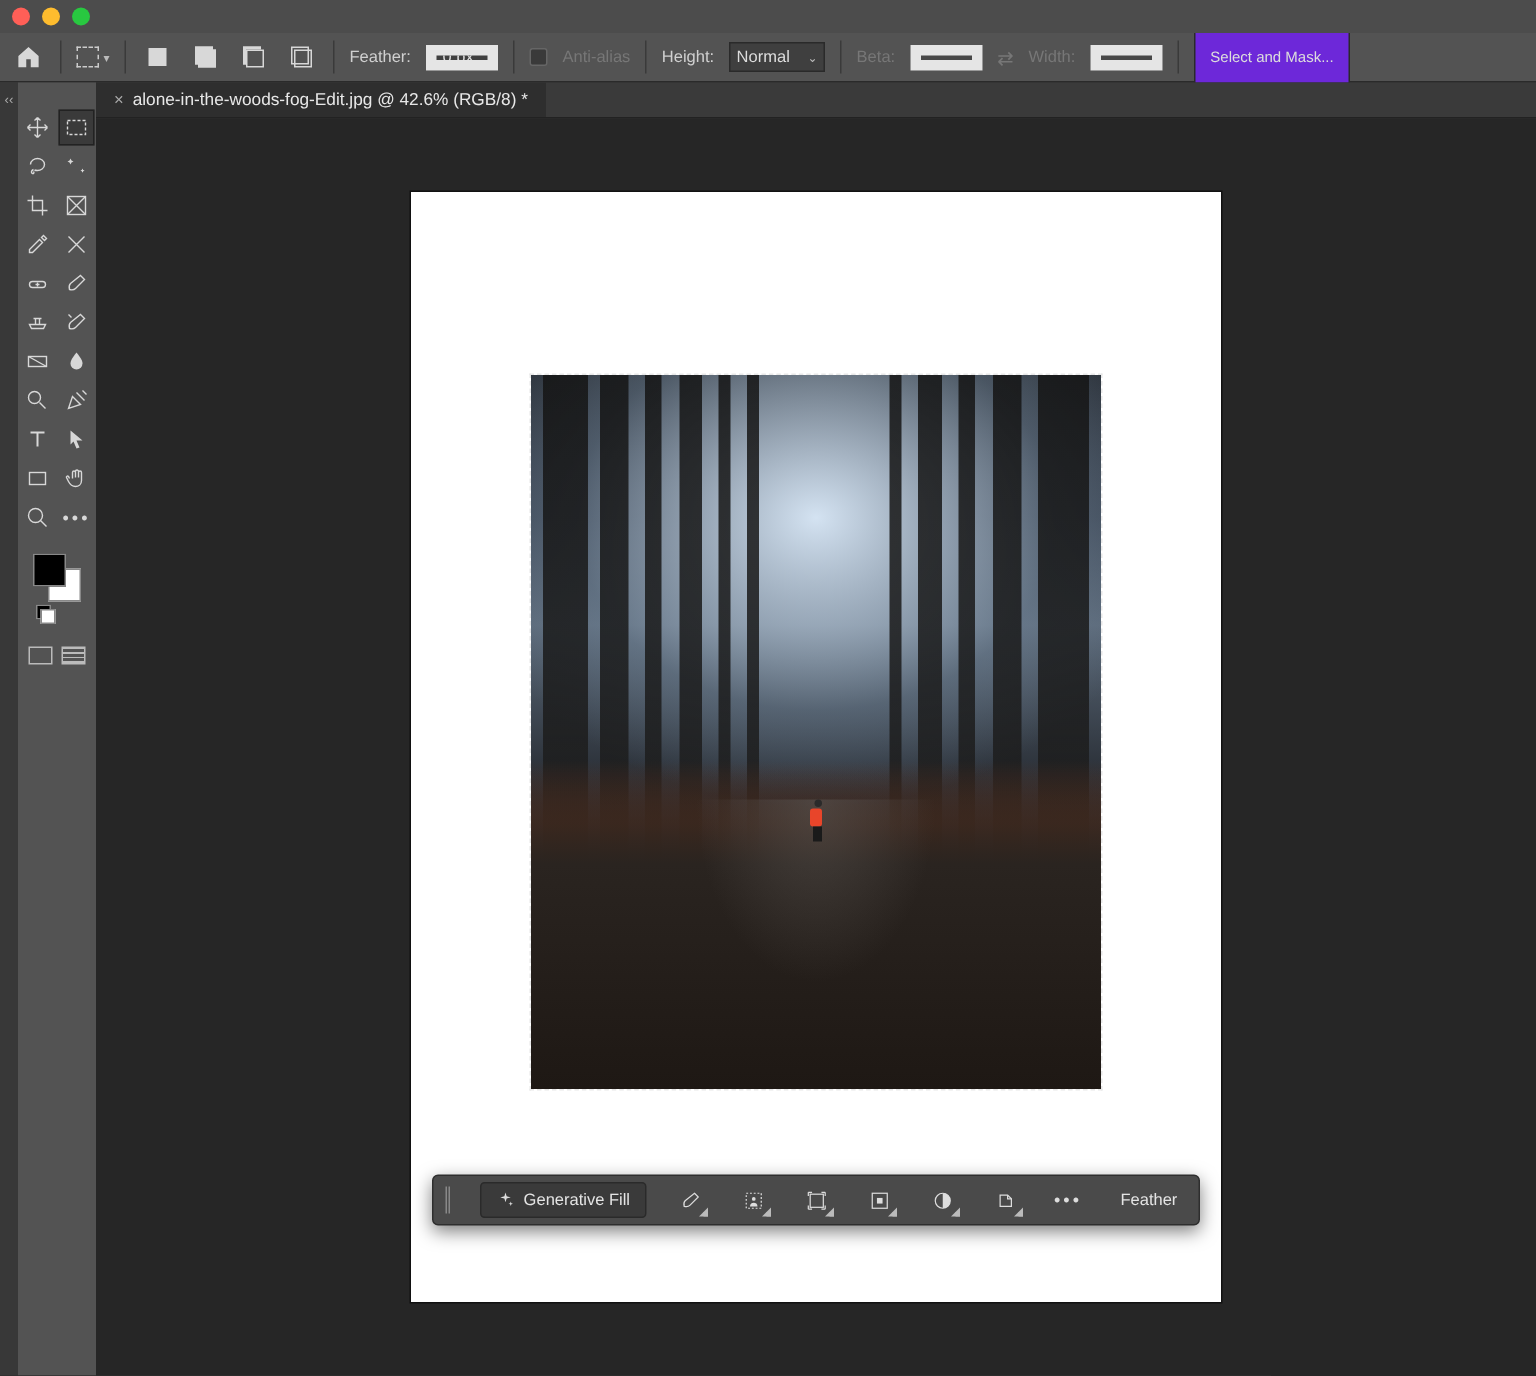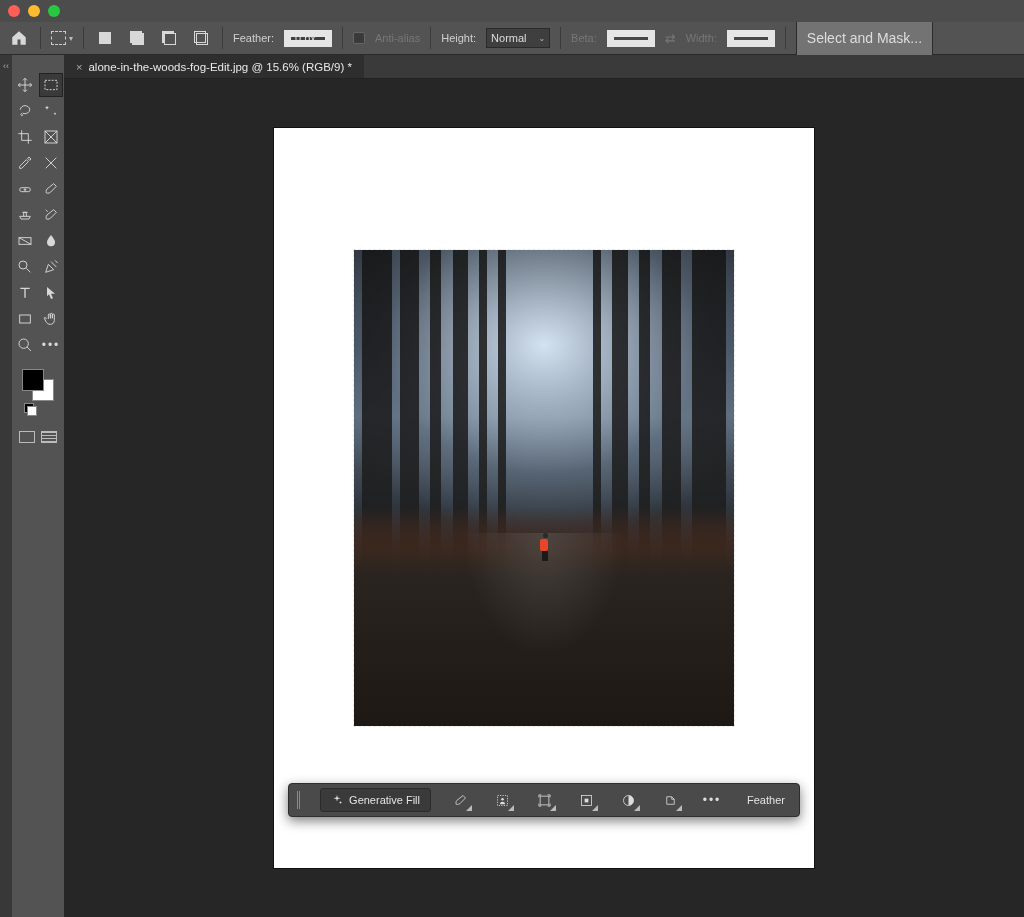--- a/index.html
+++ b/index.html
@@ -99,24 +99,24 @@
     display: inline-flex; align-items: center; justify-content: space-between;
     padding: 0 4px;
   }
   .chev { font-size: 8px; color:#bbb; }
   .checkbox {
     width: 12px; height: 12px; border: 1px solid #666;
     background: #3a3a3a; border-radius: 2px;
   }
   .swap-icon { color:#777; font-size: 13px; }
   .btn {
-    background: #737373; border: 1px solid #2a2a2a;
+    background: #6d28d9; border: 1px solid #2a2a2a;
     color: #ddd; height: 40px; padding: 0 10px;
     display: inline-flex; align-items: center;
-    font-size: 14px;
+    font-size: 10px;
   }
 
   
   .main-row { display: flex; height: calc(917px - 22px - 33px); }
   .collapsed-panel {
     width: 12px; background: #383838;
     display: flex; align-items: flex-start; justify-content: center;
     padding-top: 6px; color: #aaa; font-size: 9px;
   }
   .toolbox {
@@ -436,21 +436,21 @@
     <div class="mode-icons">
       <span></span>
       <span></span>
     </div>
   </div>
 
   <div class="doc-area">
     <div class="doc-tabs">
       <div class="doc-tab">
         <span class="x">×</span>
-        <span>alone-in-the-woods-fog-Edit.jpg @ 15.6% (RGB/9) *</span>
+        <span>alone-in-the-woods-fog-Edit.jpg @ 42.6% (RGB/8) *</span>
       </div>
     </div>
 
     <div class="canvas-viewport">
       <div class="canvas-page">
         <div class="selection">
           <div class="trunk t1"></div>
             <div class="trunk t2"></div>
             <div class="trunk t3"></div>
           <div class="trunk t4"></div>

